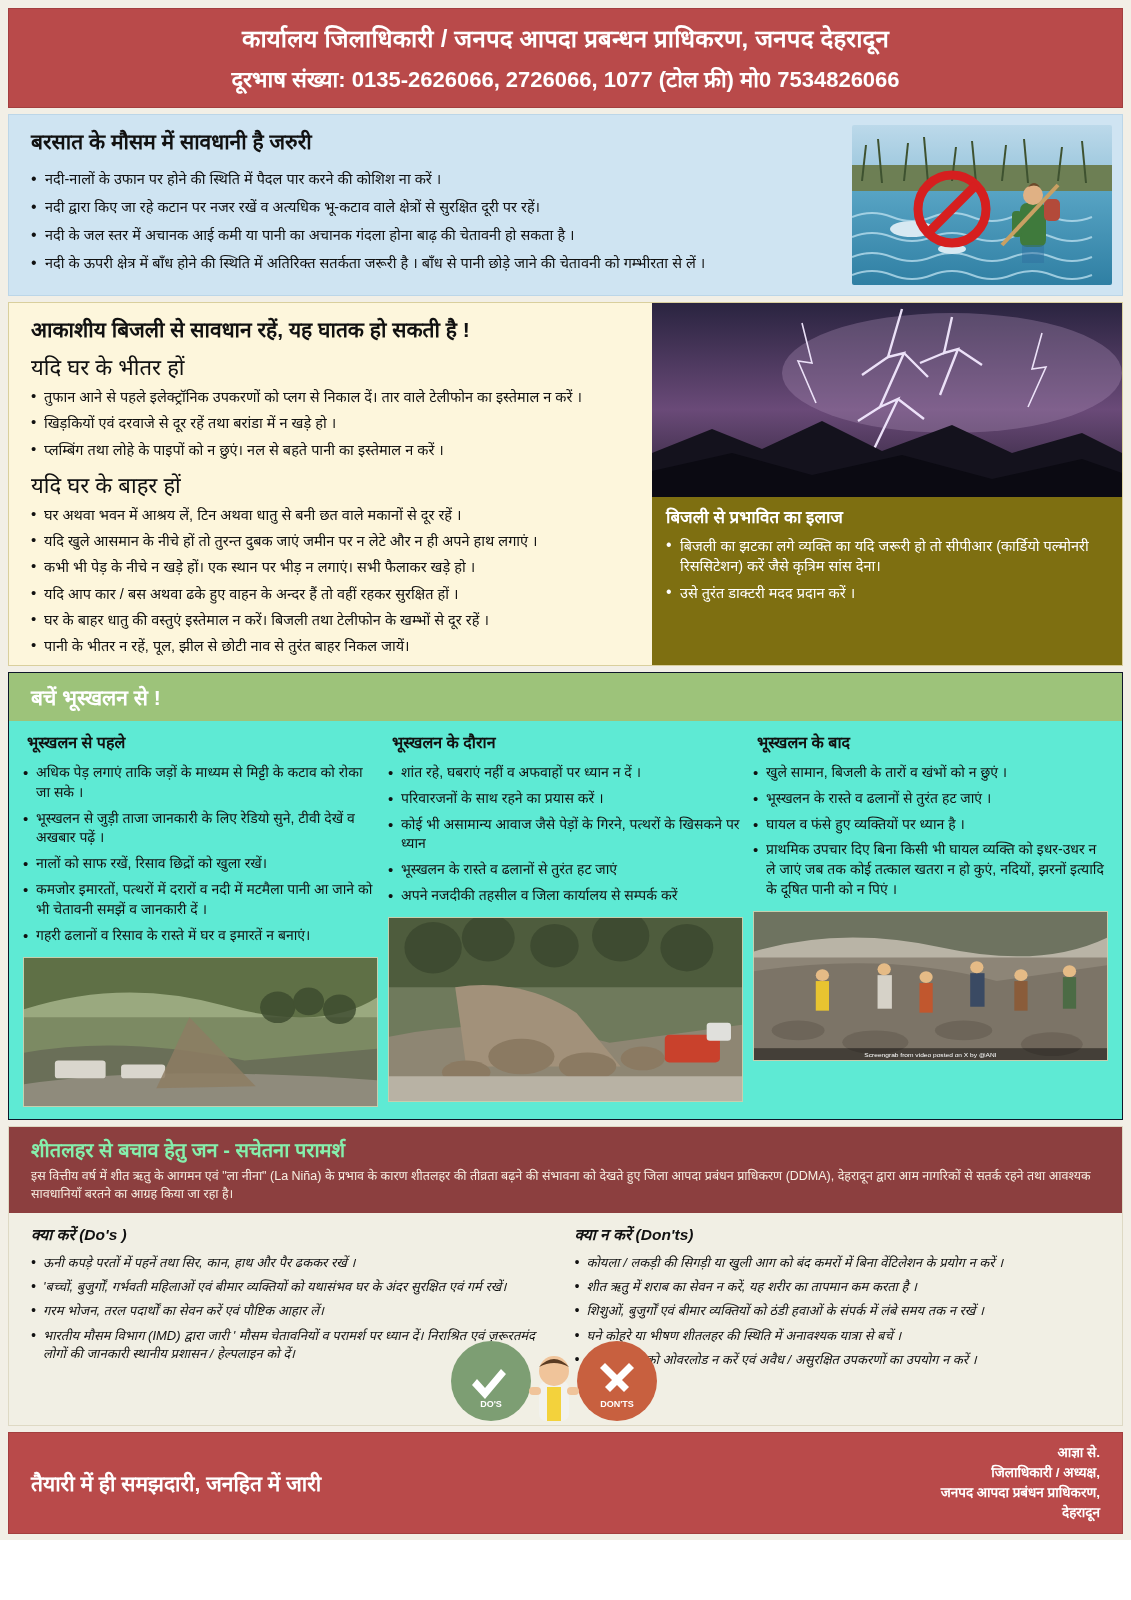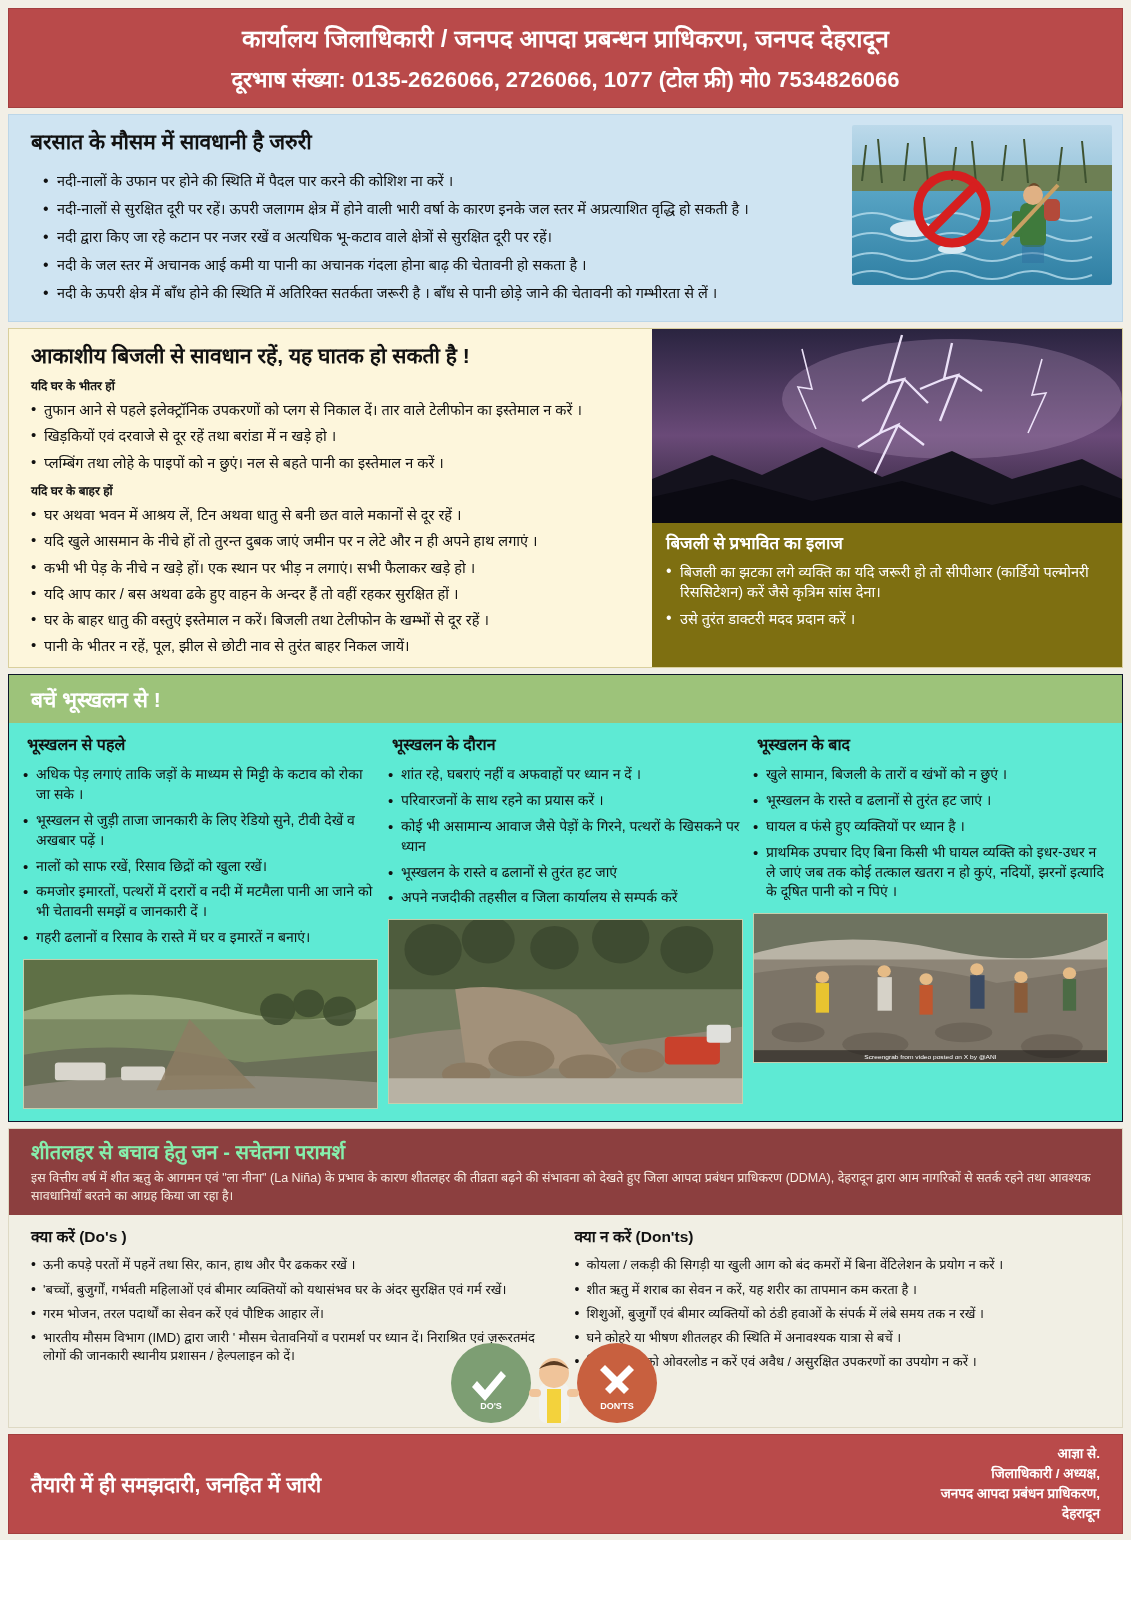--- a/index.html
+++ b/index.html
@@ -48,21 +48,21 @@
     padding: 12px 14px 10px 22px;
     position: relative;
     min-height: 182px;
   }
   .rain h2 {
     margin: 0 0 10px 0;
     font-size: 21px;
     font-weight: bold;
     color: #111;
   }
-  .rain ul { margin: 12px; padding: 0; list-style: none; }
+  .rain ul { margin: 0; padding: 0; list-style: none; }
   .rain li {
     font-size: 14.5px;
     line-height: 1.45;
     padding: 3.5px 0 3.5px 14px;
     position: relative;
     max-width: 800px;
   }
   .rain li:before {
     content: "•";
     position: absolute;
@@ -87,22 +87,22 @@
     background: #fdf6dc;
     flex: 1 1 58%;
     padding: 12px 16px 10px 22px;
   }
   .lightning-left h2 {
     margin: 0 0 8px 0;
     font-size: 21px;
     font-weight: bold;
   }
   .sub-h {
-    font-size: 12px;
-    font-weight: bold;
+    font-size: 22px;
+    font-weight: normal;
     margin: 6px 0 3px 0;
   }
   .lightning-left ul { margin: 0; padding: 0; list-style: none; }
   .lightning-left li {
     font-size: 14.5px;
     line-height: 1.4;
     padding: 3px 0 3px 13px;
     position: relative;
   }
   .lightning-left li:before {
@@ -218,21 +218,21 @@
     color: #f7efe2;
     max-width: 1060px;
   }
   .cold-body {
     display: flex;
     gap: 14px;
     padding: 10px 18px 6px 22px;
     position: relative;
     min-height: 212px;
   }
-  .cold-col { flex: 1 1 50%; }
+  .cold-col { flex: 1 1 50%; font-style: italic; }
   .cold-col h3 {
     margin: 0 0 6px 0;
     font-size: 15.5px;
     font-weight: bold;
   }
   .cold-col ul { margin: 0; padding: 0; list-style: none; }
   .cold-col li {
     font-size: 13px;
     line-height: 1.4;
     padding: 3px 0 3px 12px;
@@ -283,21 +283,20 @@
 
   <div class="header">
     <div class="line1">कार्यालय जिलाधिकारी / जनपद आपदा प्रबन्धन प्राधिकरण, जनपद देहरादून</div>
     <div class="line2">दूरभाष संख्या: 0135-2626066, 2726066, 1077 (टोल फ्री) मो0 7534826066</div>
   </div>
 
   <div class="rain">
     <h2>बरसात के मौसम में सावधानी है जरुरी</h2>
     <ul>
       <li>नदी-नालों के उफान पर होने की स्थिति में पैदल पार करने की कोशिश ना करें ।</li>
-      <li>नदी-नालों से सुरक्षित दूरी पर रहें। ऊपरी जलागम क्षेत्र में होने वाली भारी वर्षा के कारण इनके जल स्तर में अप्रत्याशित वृद्धि हो सकती है ।</li>
       <li>नदी द्वारा किए जा रहे कटान पर नजर रखें व अत्यधिक भू-कटाव वाले क्षेत्रों से सुरक्षित दूरी पर रहें।</li>
       <li>नदी के जल स्तर में अचानक आई कमी या पानी का अचानक गंदला होना बाढ़ की चेतावनी हो सकता है ।</li>
       <li>नदी के ऊपरी क्षेत्र में बाँध होने की स्थिति में अतिरिक्त सतर्कता जरूरी है । बाँध से पानी छोड़े जाने की चेतावनी को गम्भीरता से लें ।</li>
     </ul>
     <div class="rain-art">
       <svg viewBox="0 0 260 160" width="260" height="160" aria-hidden="true">
         <defs>
           <linearGradient id="sky" x1="0" y1="0" x2="0" y2="1">
             <stop offset="0" stop-color="#bcd9ea"></stop>
               <stop offset="1" stop-color="#8fc0d8"></stop>

